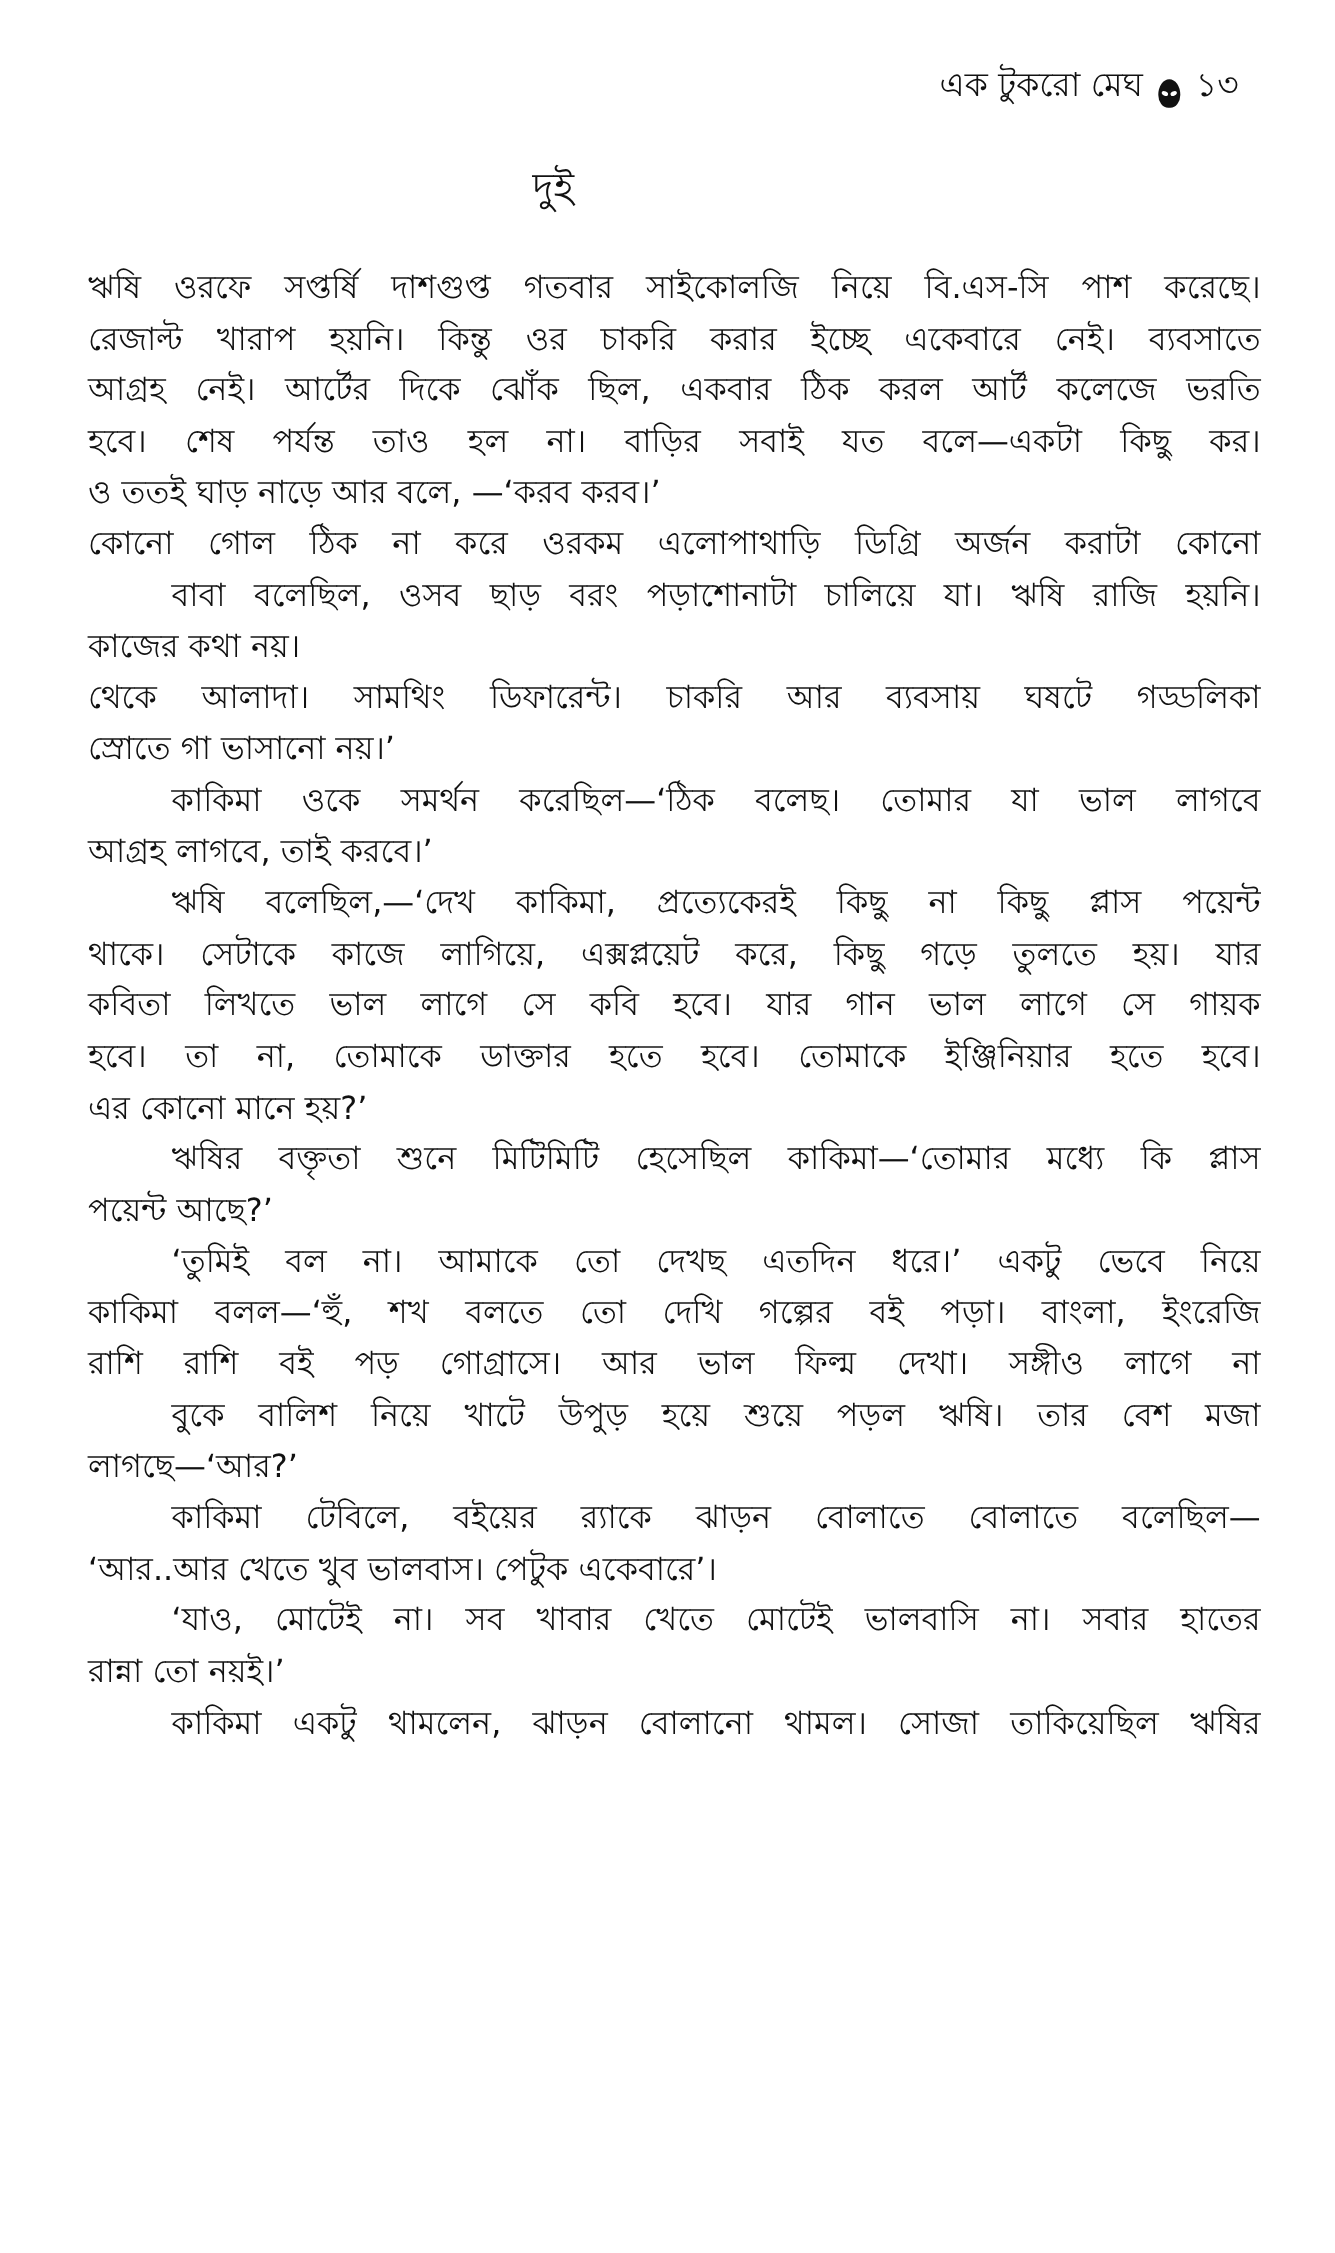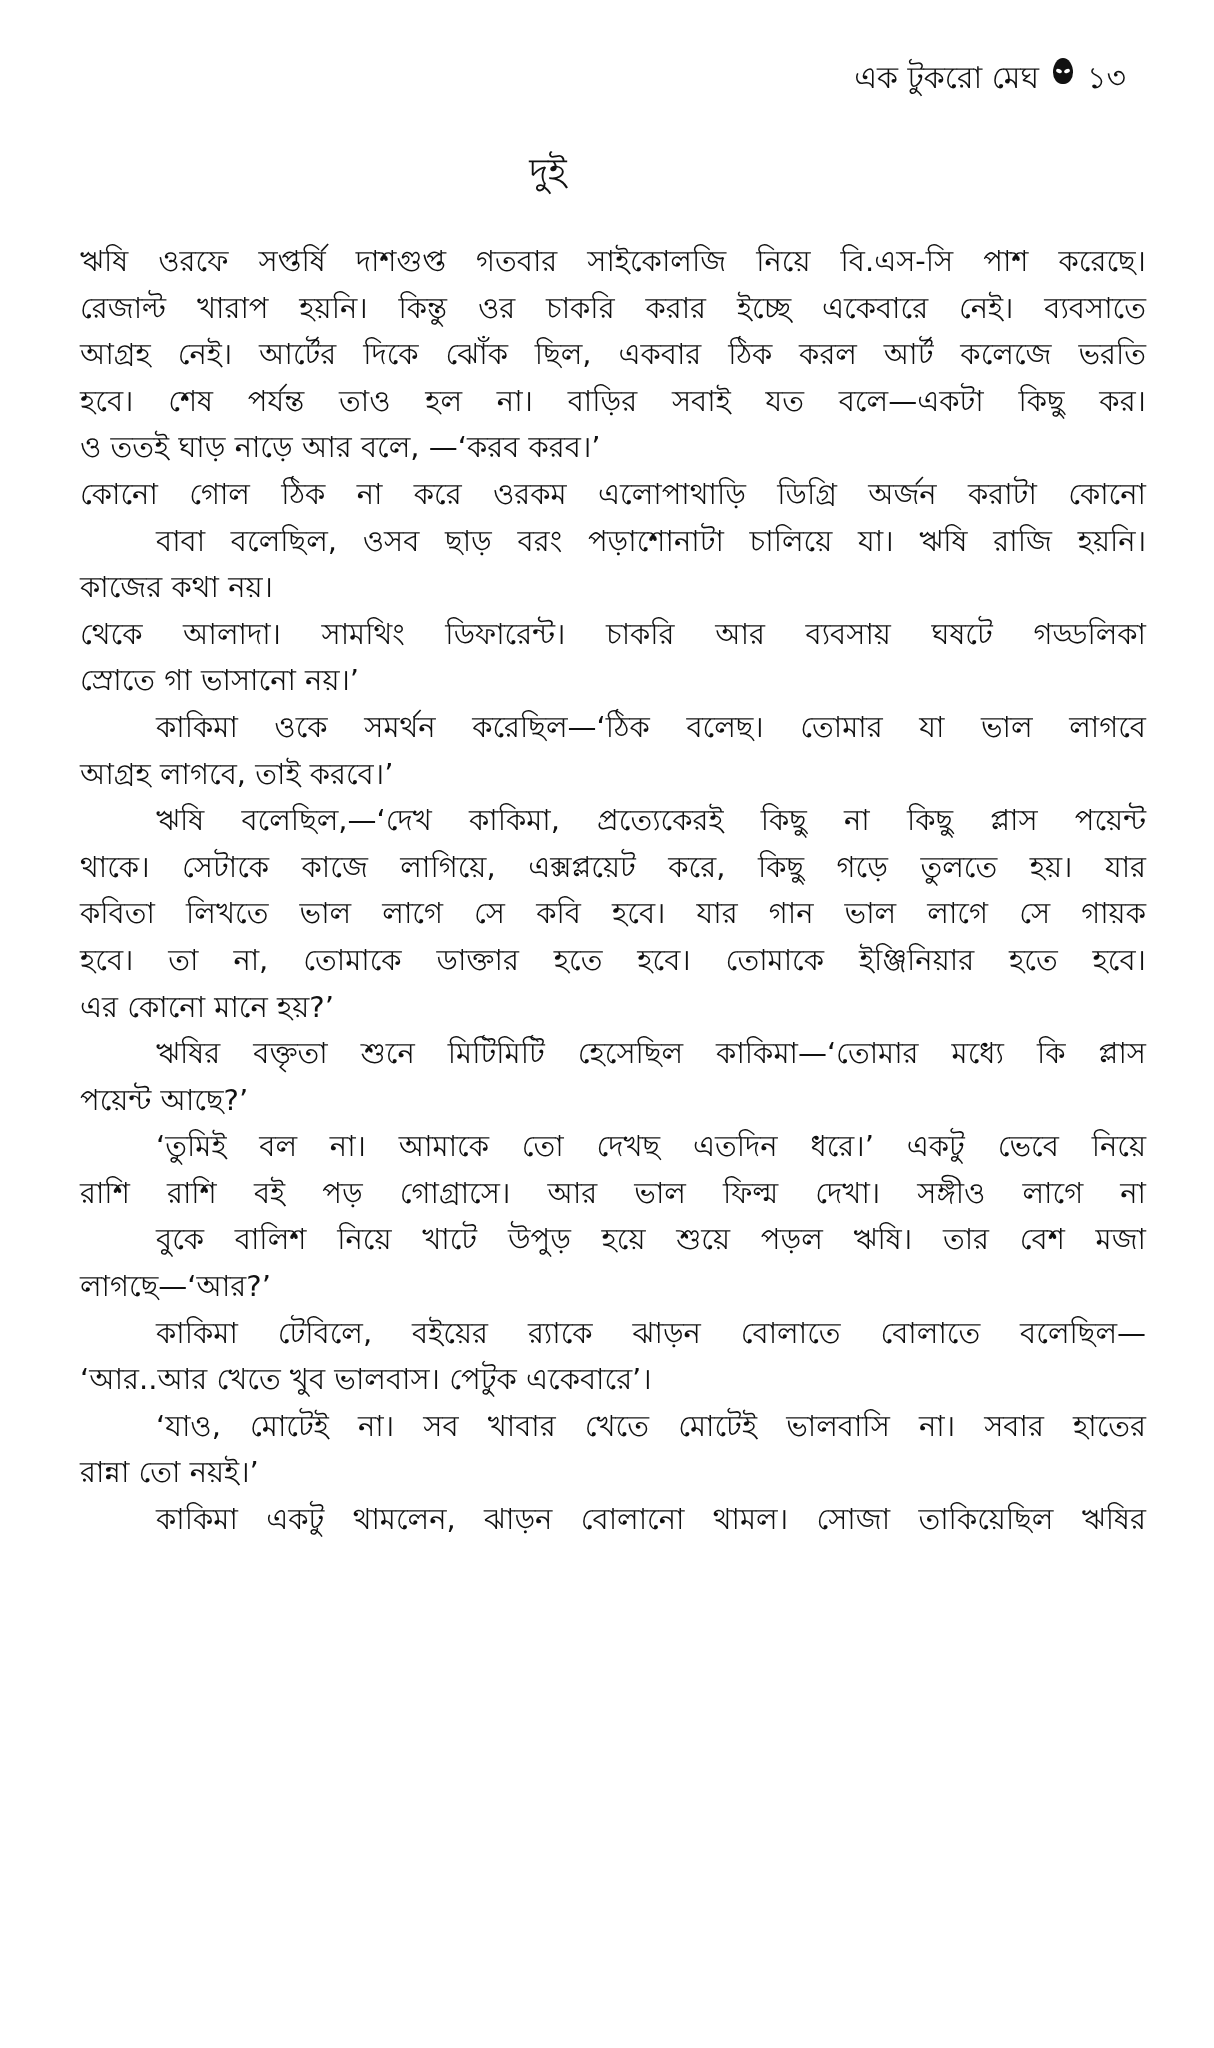--- a/index.html
+++ b/index.html
@@ -2,34 +2,34 @@
 <html><head>
 <meta charset="utf-8">
 <style>
   html, body { margin: 0; padding: 0; }
   body {
     width: 1214px; height: 2048px; background: #ffffff; position: relative; overflow: hidden;
     font-family: "DejaVu Sans", sans-serif; color: #111111;
   }
   .running-head {
     position: absolute; top: 58px; right: 88px; font-size: 30px; line-height: 40px;
-    display: flex; align-items: flex-start; gap: 14px; white-space: nowrap;
+    display: flex; align-items: flex-end; gap: 14px; white-space: nowrap;
   }
   .skull {
     display: inline-block; width: 20px; height: 26px; background: #111; border-radius: 50% 50% 45% 45% / 55% 55% 45% 45%;
     position: relative;
   }
   .skull::before, .skull::after {
     content: ""; position: absolute; top: 11px; width: 6px; height: 4px; background: #fff; border-radius: 50%;
   }
   .skull::before { left: 3px; transform: rotate(25deg); }
   .skull::after { right: 3px; transform: rotate(-25deg); }
   .chapter-title {
     position: absolute; top: 148px; left: 0; width: 1006px; text-align: center;
-    font-size: 36px; line-height: 48px; padding-left: 45px;
+    font-size: 36px; line-height: 48px;
   }
   .body-text {
     position: absolute; top: 238px; left: 80px; width: 1066px;
     font-size: 29px;
   }
   .line {
     height: 46.6px; line-height: 46.6px; white-space: nowrap;
     text-align: justify; text-align-last: justify; overflow: visible;
   }
   .line.last { text-align-last: left; }
@@ -60,20 +60,21 @@
     <div class="line indent">কাকিমা ওকে সমর্থন করেছিল—‘ঠিক বলেছ। তোমার যা ভাল লাগবে</div>
     <div class="line last">আগ্রহ লাগবে, তাই করবে।’</div>
     <div class="line indent">ঋষি বলেছিল,—‘দেখ কাকিমা, প্রত্যেকেরই কিছু না কিছু প্লাস পয়েন্ট</div>
     <div class="line">থাকে। সেটাকে কাজে লাগিয়ে, এক্সপ্লয়েট করে, কিছু গড়ে তুলতে হয়। যার</div>
     <div class="line">কবিতা লিখতে ভাল লাগে সে কবি হবে। যার গান ভাল লাগে সে গায়ক</div>
     <div class="line">হবে। তা না, তোমাকে ডাক্তার হতে হবে। তোমাকে ইঞ্জিনিয়ার হতে হবে।</div>
     <div class="line last">এর কোনো মানে হয়?’</div>
     <div class="line indent">ঋষির বক্তৃতা শুনে মিটিমিটি হেসেছিল কাকিমা—‘তোমার মধ্যে কি প্লাস</div>
     <div class="line last">পয়েন্ট আছে?’</div>
     <div class="line indent">‘তুমিই বল না। আমাকে তো দেখছ এতদিন ধরে।’ একটু ভেবে নিয়ে</div>
+    <div class="line">কাকিমা বলল—‘হুঁ, শখ বলতে তো দেখি গল্পের বই পড়া। বাংলা, ইংরেজি</div>
     <div class="line">রাশি রাশি বই পড় গোগ্রাসে। আর ভাল ফিল্ম দেখা। সঙ্গীও লাগে না</div>
     <div class="line indent">বুকে বালিশ নিয়ে খাটে উপুড় হয়ে শুয়ে পড়ল ঋষি। তার বেশ মজা</div>
     <div class="line last">লাগছে—‘আর?’</div>
     <div class="line indent">কাকিমা টেবিলে, বইয়ের র‍্যাকে ঝাড়ন বোলাতে বোলাতে বলেছিল—</div>
     <div class="line last">‘আর..আর খেতে খুব ভালবাস। পেটুক একেবারে’।</div>
     <div class="line indent">‘যাও, মোটেই না। সব খাবার খেতে মোটেই ভালবাসি না। সবার হাতের</div>
     <div class="line last">রান্না তো নয়ই।’</div>
     <div class="line indent">কাকিমা একটু থামলেন, ঝাড়ন বোলানো থামল। সোজা তাকিয়েছিল ঋষির</div>
   </div>
 

